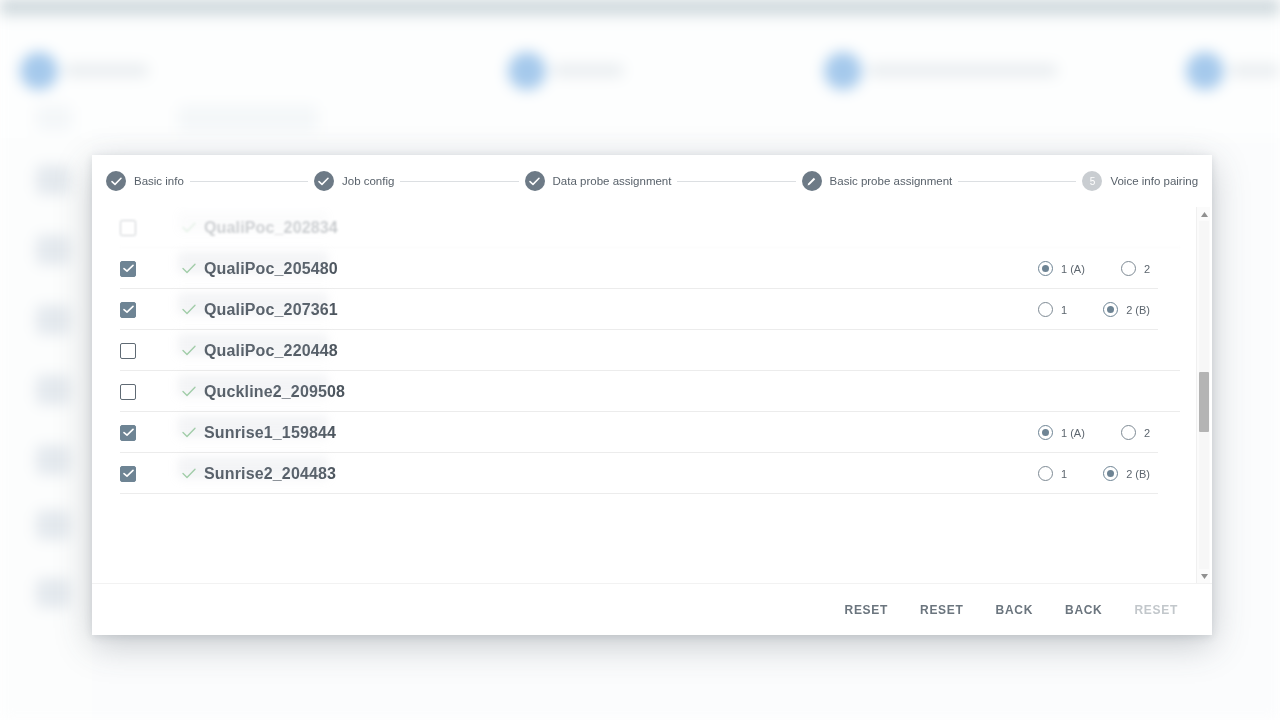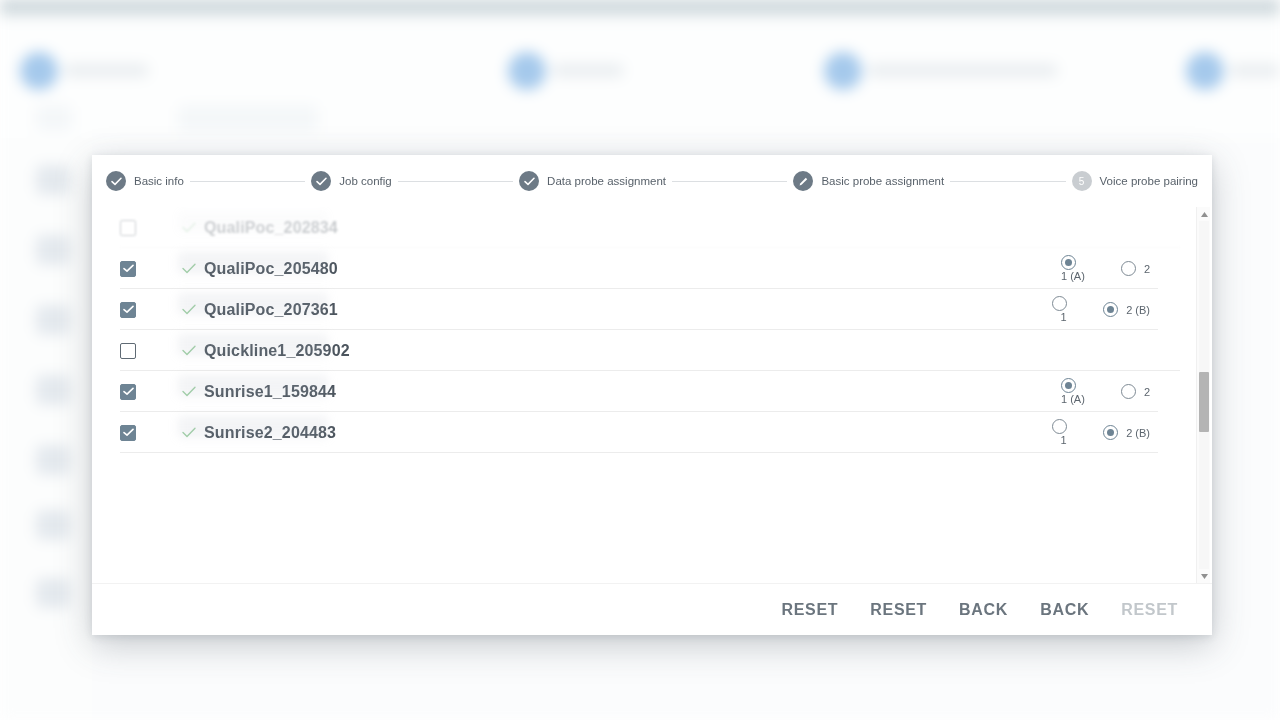--- a/index.html
+++ b/index.html
@@ -127,21 +127,21 @@
 
   .greencheck { margin-left: 46px; flex: 0 0 14px; display: block; }
   .row-label {
     margin-left: 8px; font-size: 16px; font-weight: bold;
     color: #4c555e; letter-spacing: .15px; white-space: nowrap;
   }
   .spacer { flex: 1 1 auto; }
 
   .radios { display: flex; align-items: center; margin-right: 30px; }
   .radio-opt { display: flex; align-items: center; margin-left: 36px; }
-  .radio-opt:first-child { margin-left: 0; flex-direction: column; }
+  .radio-opt:first-child { margin-left: 0; }
   .rb {
     width: 15px; height: 15px; border-radius: 50%;
     border: 1.7px solid #7e8a94; background: #fff;
     display: flex; align-items: center; justify-content: center;
     flex: 0 0 15px;
   }
   .rb.sel { border-color: #6e8494; }
   .rb .dot {
     width: 7px; height: 7px; border-radius: 50%; background: #6e8494;
   }
@@ -180,21 +180,21 @@
   }
 
   
   #footer {
     height: 52px; flex: 0 0 52px;
     display: flex; align-items: center; justify-content: flex-end;
     padding-right: 18px; background: #ffffff;
     border-top: 1px solid #f2f2f2;
   }
   .fbtn {
-    font-size: 16px; font-weight: bold; letter-spacing: .7px;
+    font-size: 12px; font-weight: bold; letter-spacing: .7px;
     color: #6b757e; background: none; border: none;
     padding: 8px 16px; cursor: pointer;
     font-family: "Liberation Sans", sans-serif;
   }
   .fbtn.disabled { color: #c2c7cb; cursor: default; }
 </style>
 </head>
 <body>
 
 <div id="bg-app">
@@ -263,21 +263,21 @@
             <path d="M1.6 9.4 L2.2 7.4 L7.8 1.8 L9.2 3.2 L3.6 8.8 Z" fill="#ffffff"></path>
           </svg>
         </div>
         <span class="step-label">Basic probe assignment</span>
       </div>
       <div class="step-line"></div>
       <div class="step">
         <div class="step-circle todo">
           <span class="step-num">5</span>
         </div>
-        <span class="step-label">Voice probe pairing</span>
+        <span class="step-label">Voice info pairing</span>
       </div>
     </div>
 
   <div id="list-wrap">
     <div id="list">
         <div class="row partial-top">
           <div class="cb"></div>
           <span class="greencheck"><svg width="14" height="11" viewBox="0 0 14 11">
               <path d="M1 5.6 L5 9.6 L13 1.2" stroke="#9fd0a5" stroke-width="1.4" fill="none" stroke-linecap="round" stroke-linejoin="round"></path>
             </svg></span>
@@ -334,21 +334,30 @@
               <span class="rb-label">2 (B)</span>
             </div>
           </div>
         </div>
         <div class="row">
           <div class="cb"></div>
           <span class="greencheck"><svg width="14" height="11" viewBox="0 0 14 11">
               <path d="M1 5.6 L5 9.6 L13 1.2" stroke="#9fd0a5" stroke-width="1.4" fill="none" stroke-linecap="round" stroke-linejoin="round"></path>
             </svg></span>
           <div class="ghost-smudge"></div>
-          <span class="row-label">Quickline1_205902</span>
+          <span class="row-label">QualiPoc_220448</span>
+          <div class="spacer"></div>
+        </div>
+        <div class="row">
+          <div class="cb"></div>
+          <span class="greencheck"><svg width="14" height="11" viewBox="0 0 14 11">
+              <path d="M1 5.6 L5 9.6 L13 1.2" stroke="#9fd0a5" stroke-width="1.4" fill="none" stroke-linecap="round" stroke-linejoin="round"></path>
+            </svg></span>
+          <div class="ghost-smudge"></div>
+          <span class="row-label">Quckline2_209508</span>
           <div class="spacer"></div>
         </div>
         <div class="row has-radios">
           <div class="cb checked">
             <svg width="11" height="9" viewBox="0 0 11 9">
               <path d="M1 4.6 L4 7.2 L10 1.4" stroke="#ffffff" stroke-width="1.6" fill="none" stroke-linecap="round" stroke-linejoin="round"></path>
             </svg>
           </div>
           <span class="greencheck"><svg width="14" height="11" viewBox="0 0 14 11">
               <path d="M1 5.6 L5 9.6 L13 1.2" stroke="#9fd0a5" stroke-width="1.4" fill="none" stroke-linecap="round" stroke-linejoin="round"></path>

